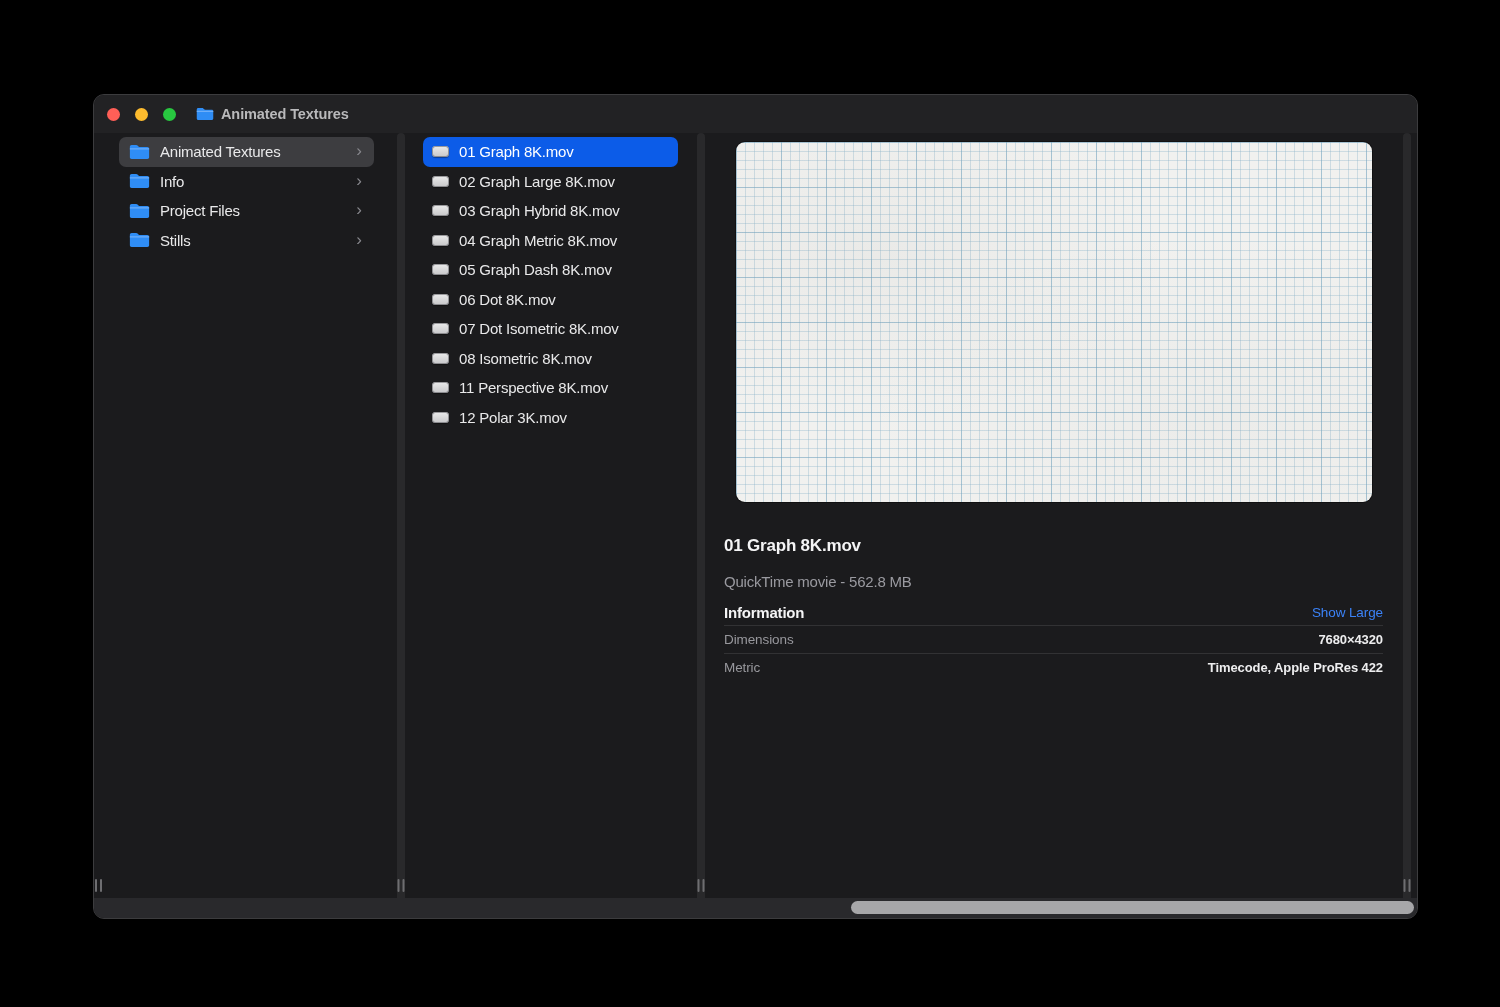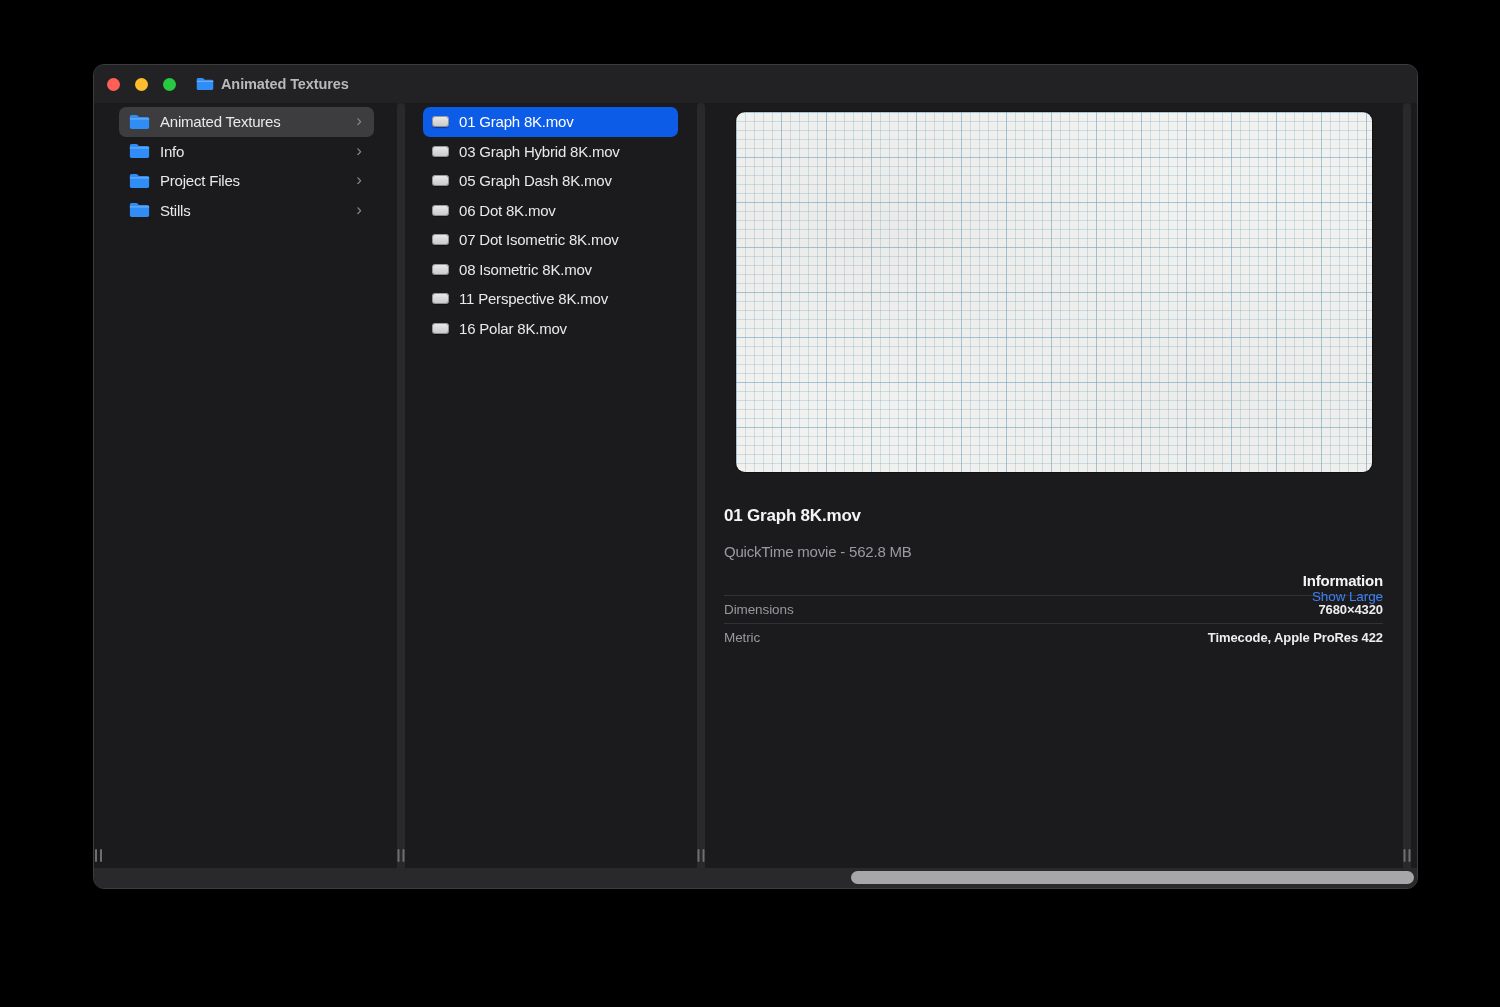--- a/index.html
+++ b/index.html
@@ -1,20 +1,20 @@
 <!DOCTYPE html>
 <html><head>
 <meta charset="utf-8">
 <style>
   * { margin:0; padding:0; box-sizing:border-box; }
   html,body { width:1500px; height:1007px; background:#000; overflow:hidden;
     font-family:"Liberation Sans","DejaVu Sans",sans-serif; }
 
   .window {
-    position:absolute; left:93px; top:64px; width:1325px; height:825px;
+    position:absolute; left:93px; top:94px; width:1325px; height:825px;
     background:#1b1b1d; border:1px solid #3c3c3e; border-radius:11px;
     overflow:hidden; display:flex; flex-direction:column;
     box-shadow:0 18px 50px rgba(0,0,0,0.7);
   }
 
   
   .titlebar { height:38px; flex:none; display:flex; align-items:center;
     background:#222224; padding-left:13px; }
   .traffic { display:flex; align-items:center; gap:15px; }
   .light { width:13px; height:13px; border-radius:50%; }
@@ -71,22 +71,22 @@
       repeating-linear-gradient(to bottom, rgba(112,160,188,0.42) 0 1px, transparent 1px 45px),
       repeating-linear-gradient(to right, rgba(134,176,199,0.34) 0 1px, transparent 1px 9px),
       repeating-linear-gradient(to bottom, rgba(134,176,199,0.34) 0 1px, transparent 1px 9px);
     box-shadow:0 0 0 1px rgba(0,0,0,0.35); }
 
   .preview-info { padding:0 20px 0 19px; }
   .file-name { margin-top:33px; font-size:17px; line-height:21px; font-weight:700;
     color:#f4f4f5; letter-spacing:-0.2px; }
   .file-meta { margin-top:16px; font-size:15px; line-height:20px; color:#9a9aa0;
     letter-spacing:-0.2px; }
-  .info-header { margin-top:10px; display:flex; align-items:flex-end;
-    justify-content:space-between; height:20px;flex-direction:column; }
+  .info-header { margin-top:10px; display:flex; align-items:center;
+    justify-content:space-between; height:20px; }
   .info-heading { font-size:15px; font-weight:700; color:#f4f4f5; letter-spacing:-0.2px; }
   .show-more { font-size:13.5px; color:#3b82f7; cursor:pointer; letter-spacing:-0.1px; }
   .info-table { margin-top:3px;text-align:center; }
   .info-row { height:28px; display:flex; align-items:center; justify-content:space-between;
     border-top:1px solid rgba(255,255,255,0.1); }
   .info-label { font-size:13.5px; color:#98989d; letter-spacing:-0.1px; }
   .info-value { font-size:13px; font-weight:700; color:#ededee; letter-spacing:-0.1px; }
 
   
   .scrollstrip { height:20px; flex:none; background:#29292c; position:relative; }
@@ -169,45 +169,53 @@
       </div>
     </div>
 
     <div class="col-files">
       <div class="file-row selected">
         <span class="file-icon"></span>
         <span class="file-label">01 Graph 8K.mov</span>
       </div>
       <div class="file-row">
         <span class="file-icon"></span>
+        <span class="file-label">02 Graph Large 8K.mov</span>
+      </div>
+      <div class="file-row">
+        <span class="file-icon"></span>
         <span class="file-label">03 Graph Hybrid 8K.mov</span>
       </div>
       <div class="file-row">
         <span class="file-icon"></span>
+        <span class="file-label">04 Graph Metric 8K.mov</span>
+      </div>
+      <div class="file-row">
+        <span class="file-icon"></span>
         <span class="file-label">05 Graph Dash 8K.mov</span>
       </div>
       <div class="file-row">
         <span class="file-icon"></span>
         <span class="file-label">06 Dot 8K.mov</span>
       </div>
       <div class="file-row">
         <span class="file-icon"></span>
         <span class="file-label">07 Dot Isometric 8K.mov</span>
       </div>
       <div class="file-row">
         <span class="file-icon"></span>
         <span class="file-label">08 Isometric 8K.mov</span>
       </div>
       <div class="file-row">
         <span class="file-icon"></span>
         <span class="file-label">11 Perspective 8K.mov</span>
       </div>
       <div class="file-row">
         <span class="file-icon"></span>
-        <span class="file-label">16 Polar 8K.mov</span>
+        <span class="file-label">12 Polar 3K.mov</span>
       </div>
     </div>
 
     <div class="vdivider">
       <div class="col-handle">
         <span class="bar"></span>
           <span class="bar"></span>
       </div>
     </div>
 

